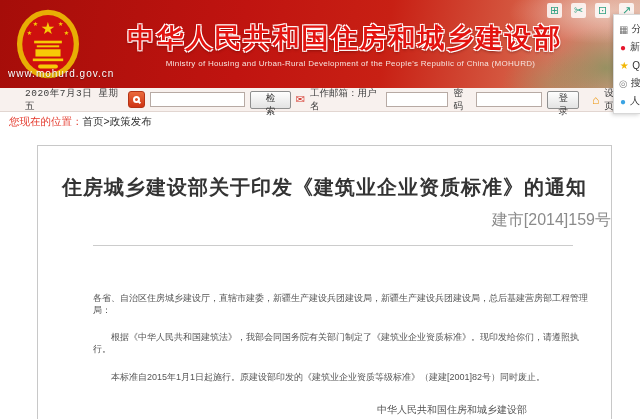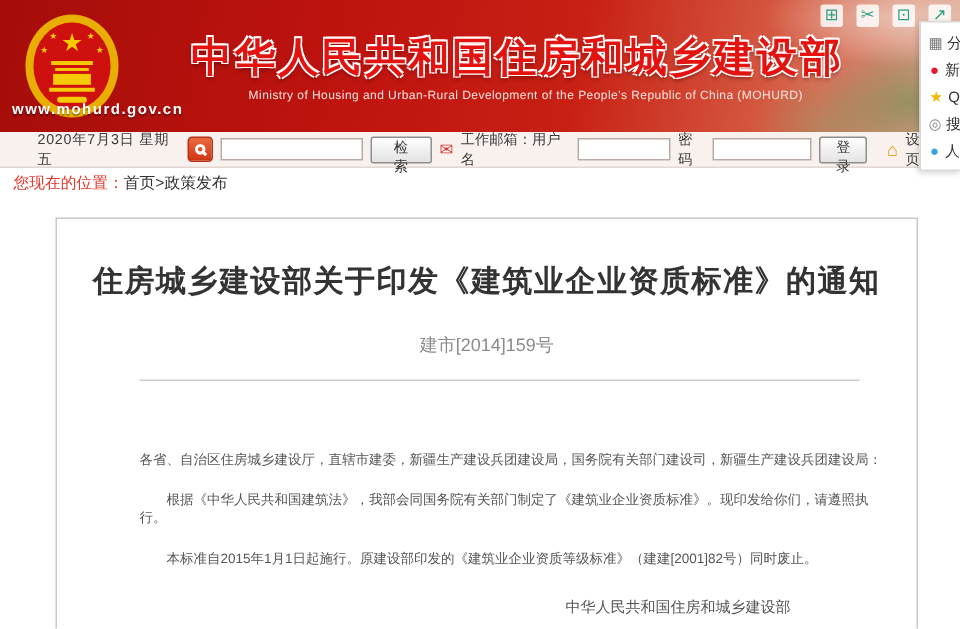--- a/index.html
+++ b/index.html
@@ -14,39 +14,39 @@
       radial-gradient(ellipse 85px 60px at 606px 68px, rgba(96,142,74,.55), transparent 70%),
       radial-gradient(ellipse 70px 48px at 552px 84px, rgba(128,160,96,.38), transparent 72%),
       linear-gradient(100deg,#a50d09 0%,#c01410 38%,#c82014 60%,#d55a42 80%,#ddab97 100%);
     box-shadow:0 1px 0 #fff; }
   .emblem { position:absolute; left:15px; top:7px; width:66px; height:74px; }
   .banner-title { position:absolute; left:90px; right:40px; top:20px; text-align:center;
     font-size:27px; font-weight:bold; letter-spacing:2px; color:#e31410;
     text-shadow:-1px -1px 0 #fff,1px -1px 0 #fff,-1px 1px 0 #fff,1px 1px 0 #fff,0 2px 3px rgba(60,0,0,.45); }
   .banner-sub { position:absolute; left:116px; right:55px; top:59px; text-align:center;
     font-size:8px; letter-spacing:.3px; color:#f6e4de; }
-  .site-url { position:absolute; left:8px; bottom:9px; font-size:10px; font-weight:bold;
+  .site-url { position:absolute; left:8px; bottom:9px; font-size:10px; font-weight:normal;
     color:#fff; letter-spacing:1px; text-shadow:0 1px 1px rgba(0,0,0,.4);margin-top:36px; }
   .ext-bar { position:absolute; top:3px; right:6px; display:flex; gap:9px; }
   .ext-ico { width:15px; height:15px; line-height:15px; text-align:center; font-size:11px;
     color:#2fa183; background:rgba(255,255,255,.82); border-radius:2px; cursor:pointer; }
 
   
   .share-panel { position:absolute; top:14px; right:0; width:27px; height:100px; z-index:6;
     background:#fff; border:1px solid #d8d8d8; border-right:none; overflow:hidden;
     box-shadow:-1px 1px 4px rgba(0,0,0,.18); padding:5px 0 0 5px; }
   .share-item { display:flex; align-items:center; gap:3px; height:18px; font-size:10px;
     color:#333; white-space:nowrap; cursor:pointer; }
   .share-ico { font-size:10px; width:11px; text-align:center; }
 
   
   .toolbar { position:absolute; top:88px; left:0; width:640px; height:24px;
     background:#f8f1ee; border-bottom:1px solid #e2d6d1; display:flex; align-items:center;
     padding-left:25px; font-size:9.5px; color:#3c3c3c; gap:5px; }
-  .tb-date { letter-spacing:.5px; margin-right:1px; }
+  .tb-date { letter-spacing:.5px; margin-right:1px;font-family:Liberation Mono, monospace; }
   .search-ico-btn { width:17px; height:17px; border-radius:3px; flex:0 0 auto;
     background:linear-gradient(#ea6a3c,#cf3414); border:1px solid #b53316;
     display:flex; align-items:center; justify-content:center; cursor:pointer; }
   .mag { width:7px; height:7px; border:2px solid #fff; border-radius:50%; position:relative; }
   .mag::after { content:""; position:absolute; width:2px; height:4px; background:#fff;
     right:-2px; bottom:-3px; transform:rotate(-45deg); }
   .tb-input { height:15px; border:1px solid #b7aaa4; background:#fff; font-size:10px; padding:0 3px; }
   .in-search { width:95px; } .in-user { width:62px; } .in-pass { width:66px; }
   .btn { height:18px; padding:0 6px; font-size:9.5px; color:#333; cursor:pointer;
     background:linear-gradient(#fefefe,#e3e3e3); border:1px solid #8f8f8f; border-radius:2px; }
@@ -57,21 +57,21 @@
   
   .breadcrumb { position:absolute; top:115px; left:9px; font-size:10.5px; color:#333; }
   .bc-label { color:#e4382b; }
   .bc-path { cursor:pointer; }
 
   
   .card { position:absolute; top:145px; left:37px; width:575px; height:282px;
     background:#fff; border:1px solid #c8c8c8; }
   .doc-title { margin-top:28px; text-align:center; font-size:20px; font-weight:bold;
     color:#333; letter-spacing:1px; }
-  .doc-num { margin-top:21px; text-align:center; font-size:12px; color:#8b8b8b; }
+  .doc-num { margin-top:9px; text-align:right; font-size:16px; color:#8b8b8b; }
   .doc-divider { margin:14px 38px 0 55px; border-top:1px solid #ccc; }
   .doc-body { margin:46px 16px 0 55px; font-size:9px; color:#555; }
   .doc-body p { margin:0 0 15px; line-height:1.35; }
   .doc-body p.indent { text-indent:2em; }
   .signature { width:max-content; margin:16px 84px 0 auto; text-align:center;
     font-size:10px; color:#555; line-height:2.1; }
 </style>
 </head>
 <body>
 
@@ -145,21 +145,21 @@
 
   <div class="breadcrumb">
     <span class="bc-label">您现在的位置：</span><span class="bc-path">首页&gt;政策发布</span>
   </div>
 
   <div class="card">
     <div class="doc-title">住房城乡建设部关于印发《建筑业企业资质标准》的通知</div>
     <div class="doc-num">建市[2014]159号</div>
     <div class="doc-divider"></div>
     <div class="doc-body">
-      <p>各省、自治区住房城乡建设厅，直辖市建委，新疆生产建设兵团建设局，国务院有关部门建设司，新疆生产建设兵团建设局：</p>
+      <p>各省、自治区住房城乡建设厅，直辖市建委，新疆生产建设兵团建设局，新疆生产建设兵团建设局，总后基建营房部工程管理局：</p>
       <p class="indent">根据《中华人民共和国建筑法》，我部会同国务院有关部门制定了《建筑业企业资质标准》。现印发给你们，请遵照执行。</p>
       <p class="indent">本标准自2015年1月1日起施行。原建设部印发的《建筑业企业资质等级标准》（建建[2001]82号）同时废止。</p>
     </div>
     <div class="signature">
       <div>中华人民共和国住房和城乡建设部</div>
       <div>2014年11月6日</div>
     </div>
   </div>
 
 </div>

